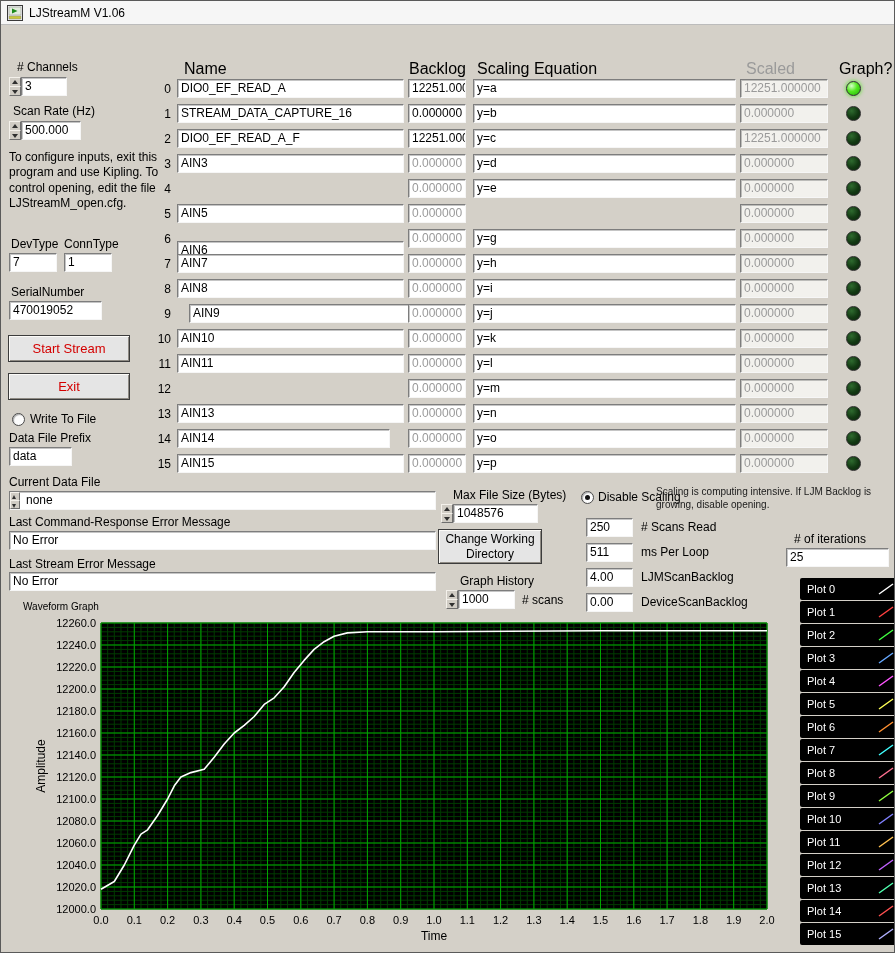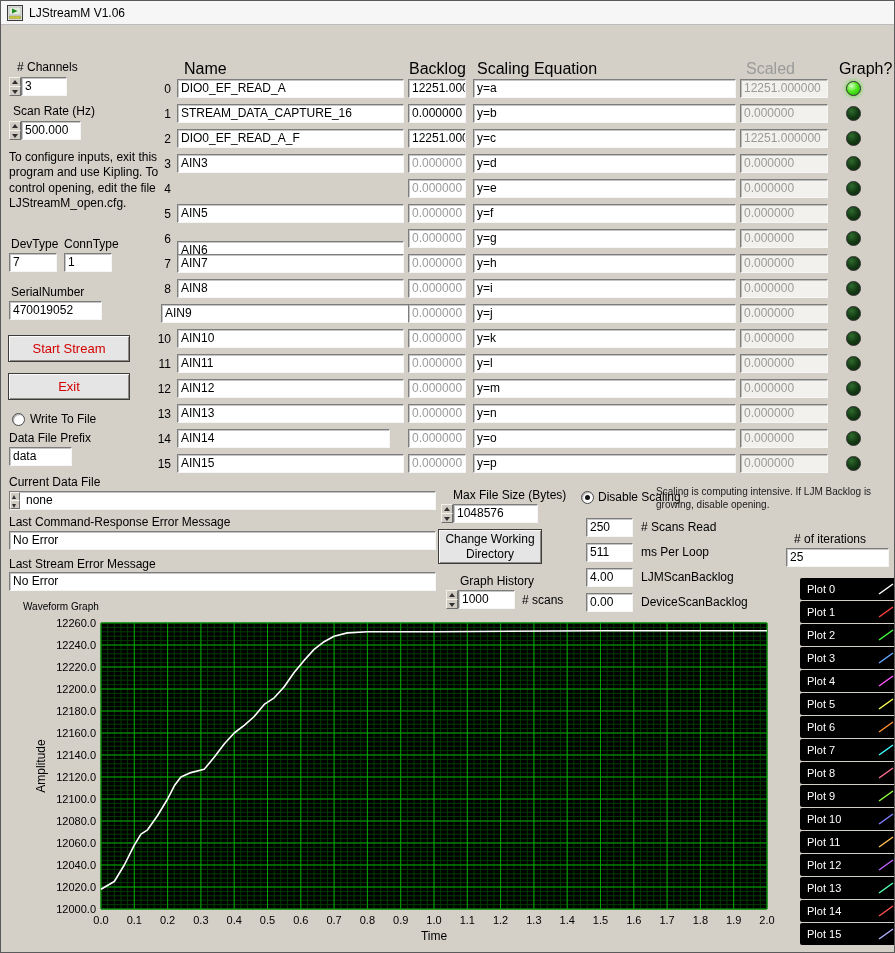--- a/index.html
+++ b/index.html
@@ -146,21 +146,20 @@
         <div class="ch-idx">4</div>
         <div class="field dim" style="left:407px;top:0;width:58px">0.000000</div>
         <div class="field" style="left:472px;top:0;width:263px">y=e</div>
         <div class="field scaled" style="left:739px;top:0;width:88px">0.000000</div>
         <div class="led" style="left:845px;top:2px"></div>
       </div>
       <div class="ch-row" style="top: 203px;">
         <div class="ch-idx">5</div>
         <div class="field" style="left:176px;top:0;width:227px">AIN5</div>
         <div class="field dim" style="left:407px;top:0;width:58px">0.000000</div>
-        <div class="field" style="left:472px;top:0;width:263px">y=f</div>
         <div class="field scaled" style="left:739px;top:0;width:88px">0.000000</div>
         <div class="led" style="left:845px;top:2px"></div>
       </div>
       <div class="ch-row" style="top: 228px;">
         <div class="ch-idx">6</div>
         <div class="field" style="left:176px;top:12px;width:227px">AIN6</div>
         <div class="field dim" style="left:407px;top:0;width:58px">0.000000</div>
         <div class="field" style="left:472px;top:0;width:263px">y=g</div>
         <div class="field scaled" style="left:739px;top:0;width:88px">0.000000</div>
         <div class="led" style="left:845px;top:2px"></div>
@@ -176,21 +175,21 @@
       <div class="ch-row" style="top: 278px;">
         <div class="ch-idx">8</div>
         <div class="field" style="left:176px;top:0;width:227px">AIN8</div>
         <div class="field dim" style="left:407px;top:0;width:58px">0.000000</div>
         <div class="field" style="left:472px;top:0;width:263px">y=i</div>
         <div class="field scaled" style="left:739px;top:0;width:88px">0.000000</div>
         <div class="led" style="left:845px;top:2px"></div>
       </div>
       <div class="ch-row" style="top: 303px;">
         <div class="ch-idx">9</div>
-        <div class="field" style="left:160px;top:0;width:253px">AIN9</div>
+        <div class="field" style="left:188px;top:0;width:253px">AIN9</div>
         <div class="field dim" style="left:407px;top:0;width:58px">0.000000</div>
         <div class="field" style="left:472px;top:0;width:263px">y=j</div>
         <div class="field scaled" style="left:739px;top:0;width:88px">0.000000</div>
         <div class="led" style="left:845px;top:2px"></div>
       </div>
       <div class="ch-row" style="top: 328px;">
         <div class="ch-idx">10</div>
         <div class="field" style="left:176px;top:0;width:227px">AIN10</div>
         <div class="field dim" style="left:407px;top:0;width:58px">0.000000</div>
         <div class="field" style="left:472px;top:0;width:263px">y=k</div>
@@ -200,21 +199,20 @@
       <div class="ch-row" style="top: 353px;">
         <div class="ch-idx">11</div>
         <div class="field" style="left:176px;top:0;width:227px">AIN11</div>
         <div class="field dim" style="left:407px;top:0;width:58px">0.000000</div>
         <div class="field" style="left:472px;top:0;width:263px">y=l</div>
         <div class="field scaled" style="left:739px;top:0;width:88px">0.000000</div>
         <div class="led" style="left:845px;top:2px"></div>
       </div>
       <div class="ch-row" style="top: 378px;">
         <div class="ch-idx">12</div>
-        <div class="field" style="left:176px;top:0;width:227px">AIN12</div>
         <div class="field dim" style="left:407px;top:0;width:58px">0.000000</div>
         <div class="field" style="left:472px;top:0;width:263px">y=m</div>
         <div class="field scaled" style="left:739px;top:0;width:88px">0.000000</div>
         <div class="led" style="left:845px;top:2px"></div>
       </div>
       <div class="ch-row" style="top: 403px;">
         <div class="ch-idx">13</div>
         <div class="field" style="left:176px;top:0;width:227px">AIN13</div>
         <div class="field dim" style="left:407px;top:0;width:58px">0.000000</div>
         <div class="field" style="left:472px;top:0;width:263px">y=n</div>

